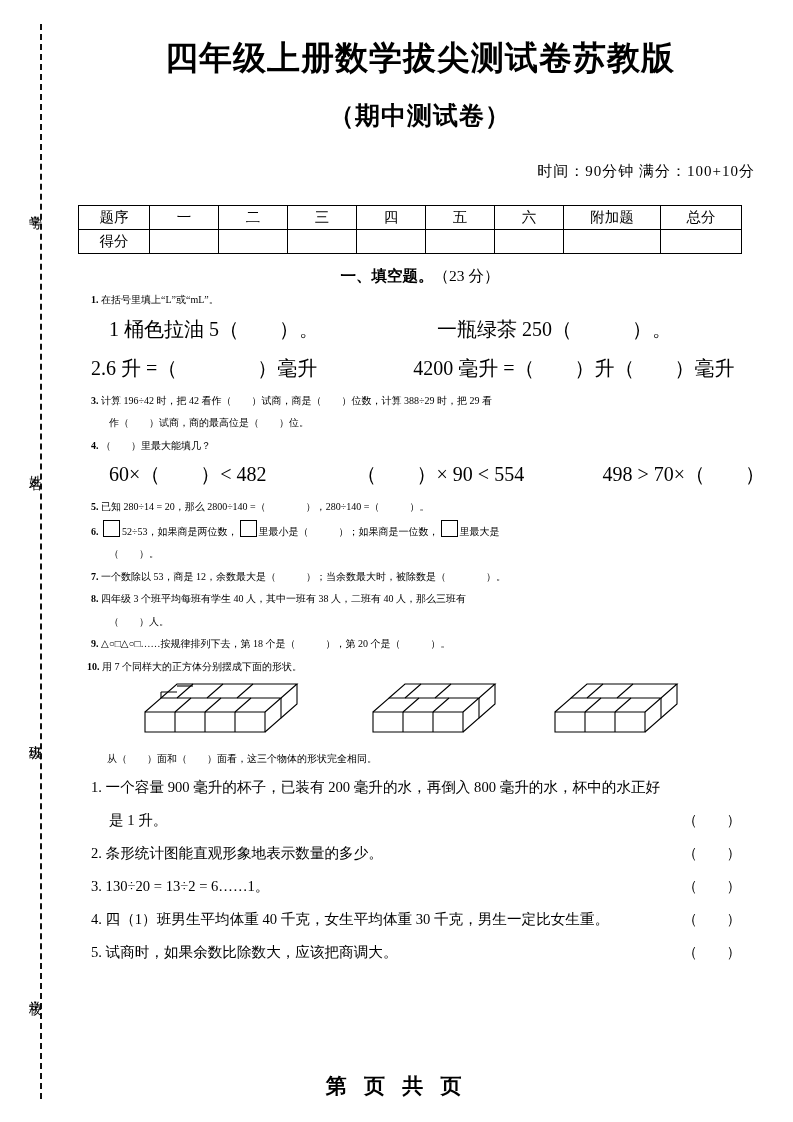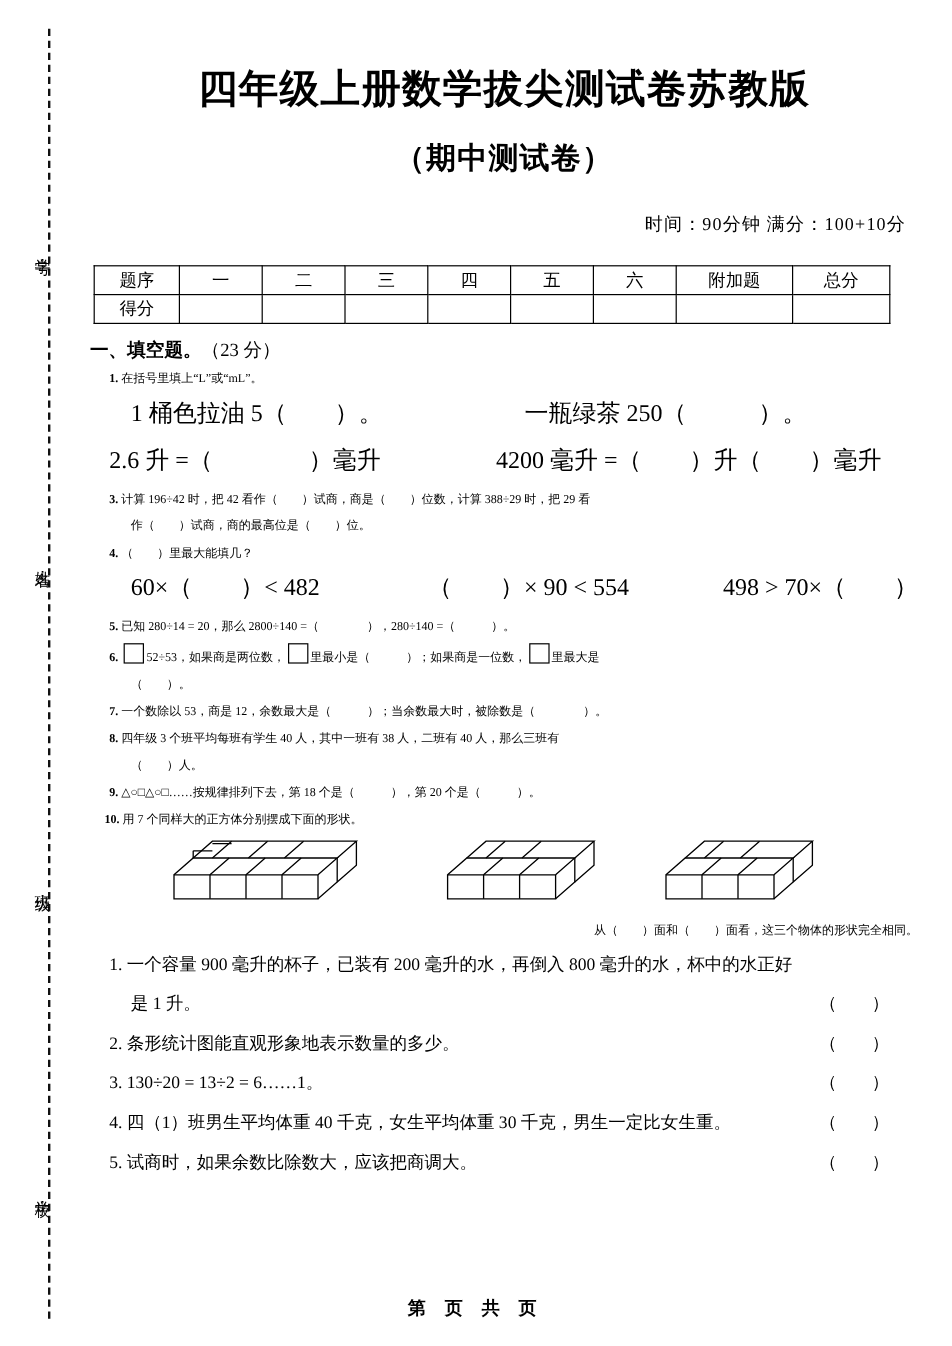--- a/index.html
+++ b/index.html
@@ -23,21 +23,21 @@
     font-family:"Liberation Serif","DejaVu Serif",serif;
     font-size:13px;letter-spacing:2px;
     writing-mode:vertical-rl;text-orientation:upright;
     color:#000;
   }
   .vlabel.a{top:205px;}
   .vlabel.b{top:465px;}
   .vlabel.c{top:735px;}
   .vlabel.d{top:990px;}
 
-  .content{position:absolute;left:75px;top:16px;width:690px;}
+  .content{position:absolute;left:75px;top:0;width:690px;}
 
   h1.title{
     text-align:center;
     font-family:"Liberation Sans","DejaVu Sans",sans-serif;
     font-weight:bold;
     font-size:33px;
     margin:36px 0 0 0;
     letter-spacing:1px;
   }
   h2.subtitle{
@@ -71,20 +71,21 @@
   table.scoretable td.h{width:70px;}
   table.scoretable td.n{width:68px;}
   table.scoretable td.extra{width:96px;}
   table.scoretable td.total{width:80px;}
 
   .sect{
     font-size:15.5px;
     margin:12px 0 2px 0;
     font-weight:bold;
     font-family:"Liberation Serif","DejaVu Serif",serif;
+    text-align:center;
   }
   .sect .pts{font-weight:normal;}
 
   .q{font-size:10px;line-height:1.95;margin:3px 0 0 16px;position:relative;}
   .q .num{font-weight:bold;}
   .sub{margin-left:34px;}
   .row{display:flex;margin-left:34px;font-size:20px;line-height:1.95;}
   .row .cell{white-space:nowrap;}
   .gap-a{width:118px;}
   .gap-b{width:96px;}
@@ -97,21 +98,21 @@
   .box{
     display:inline-block;width:15px;height:15px;border:1px solid #000;
     vertical-align:-2px;margin:0 2px;
   }
 
   .shapes{margin:6px 0 0 60px;height:64px;position:relative;}
   .shapes svg{position:absolute;top:0;}
 
   .footer{
     position:absolute;left:0;right:0;bottom:22px;text-align:center;
-    font-size:15px;font-weight:bold;letter-spacing:6px;
+    font-size:21px;font-weight:bold;letter-spacing:6px;
   }
 </style>
 </head>
 <body>
 
 <div class="page">
 
   <div class="leftrail"></div>
   <div class="vlabel a">学号：</div>
   <div class="vlabel b">姓名：</div>
@@ -256,21 +257,21 @@
           <path d="M116,16 L116,36 L100,50"></path>
           <path d="M40,30 L40,50 M70,30 L70,50"></path>
           <path d="M56,16 L40,30 M86,16 L70,30"></path>
           <path d="M26,16 L42,2 L132,2 L116,16"></path>
           <path d="M58,2 L42,16 M88,2 L72,16"></path>
           <path d="M132,2 L132,22 L116,36"></path>
         </g>
       </svg>
     </div>
 
-    <div class="q" style="margin-left:32px;text-align:right;">从（　　）面和（　　）面看，这三个物体的形状完全相同。</div>
+    <div class="q" style="margin-left:32px;">从（　　）面和（　　）面看，这三个物体的形状完全相同。</div>
 
 
     <div class="tf">
       <span class="num">1.</span>
       <span>一个容量 900 毫升的杯子，已装有 200 毫升的水，再倒入 800 毫升的水，杯中的水正好</span>
     </div>
     <div class="tf tf2">
       <span>是 1 升。</span>
       <span class="paren">（　　）</span>
     </div>

